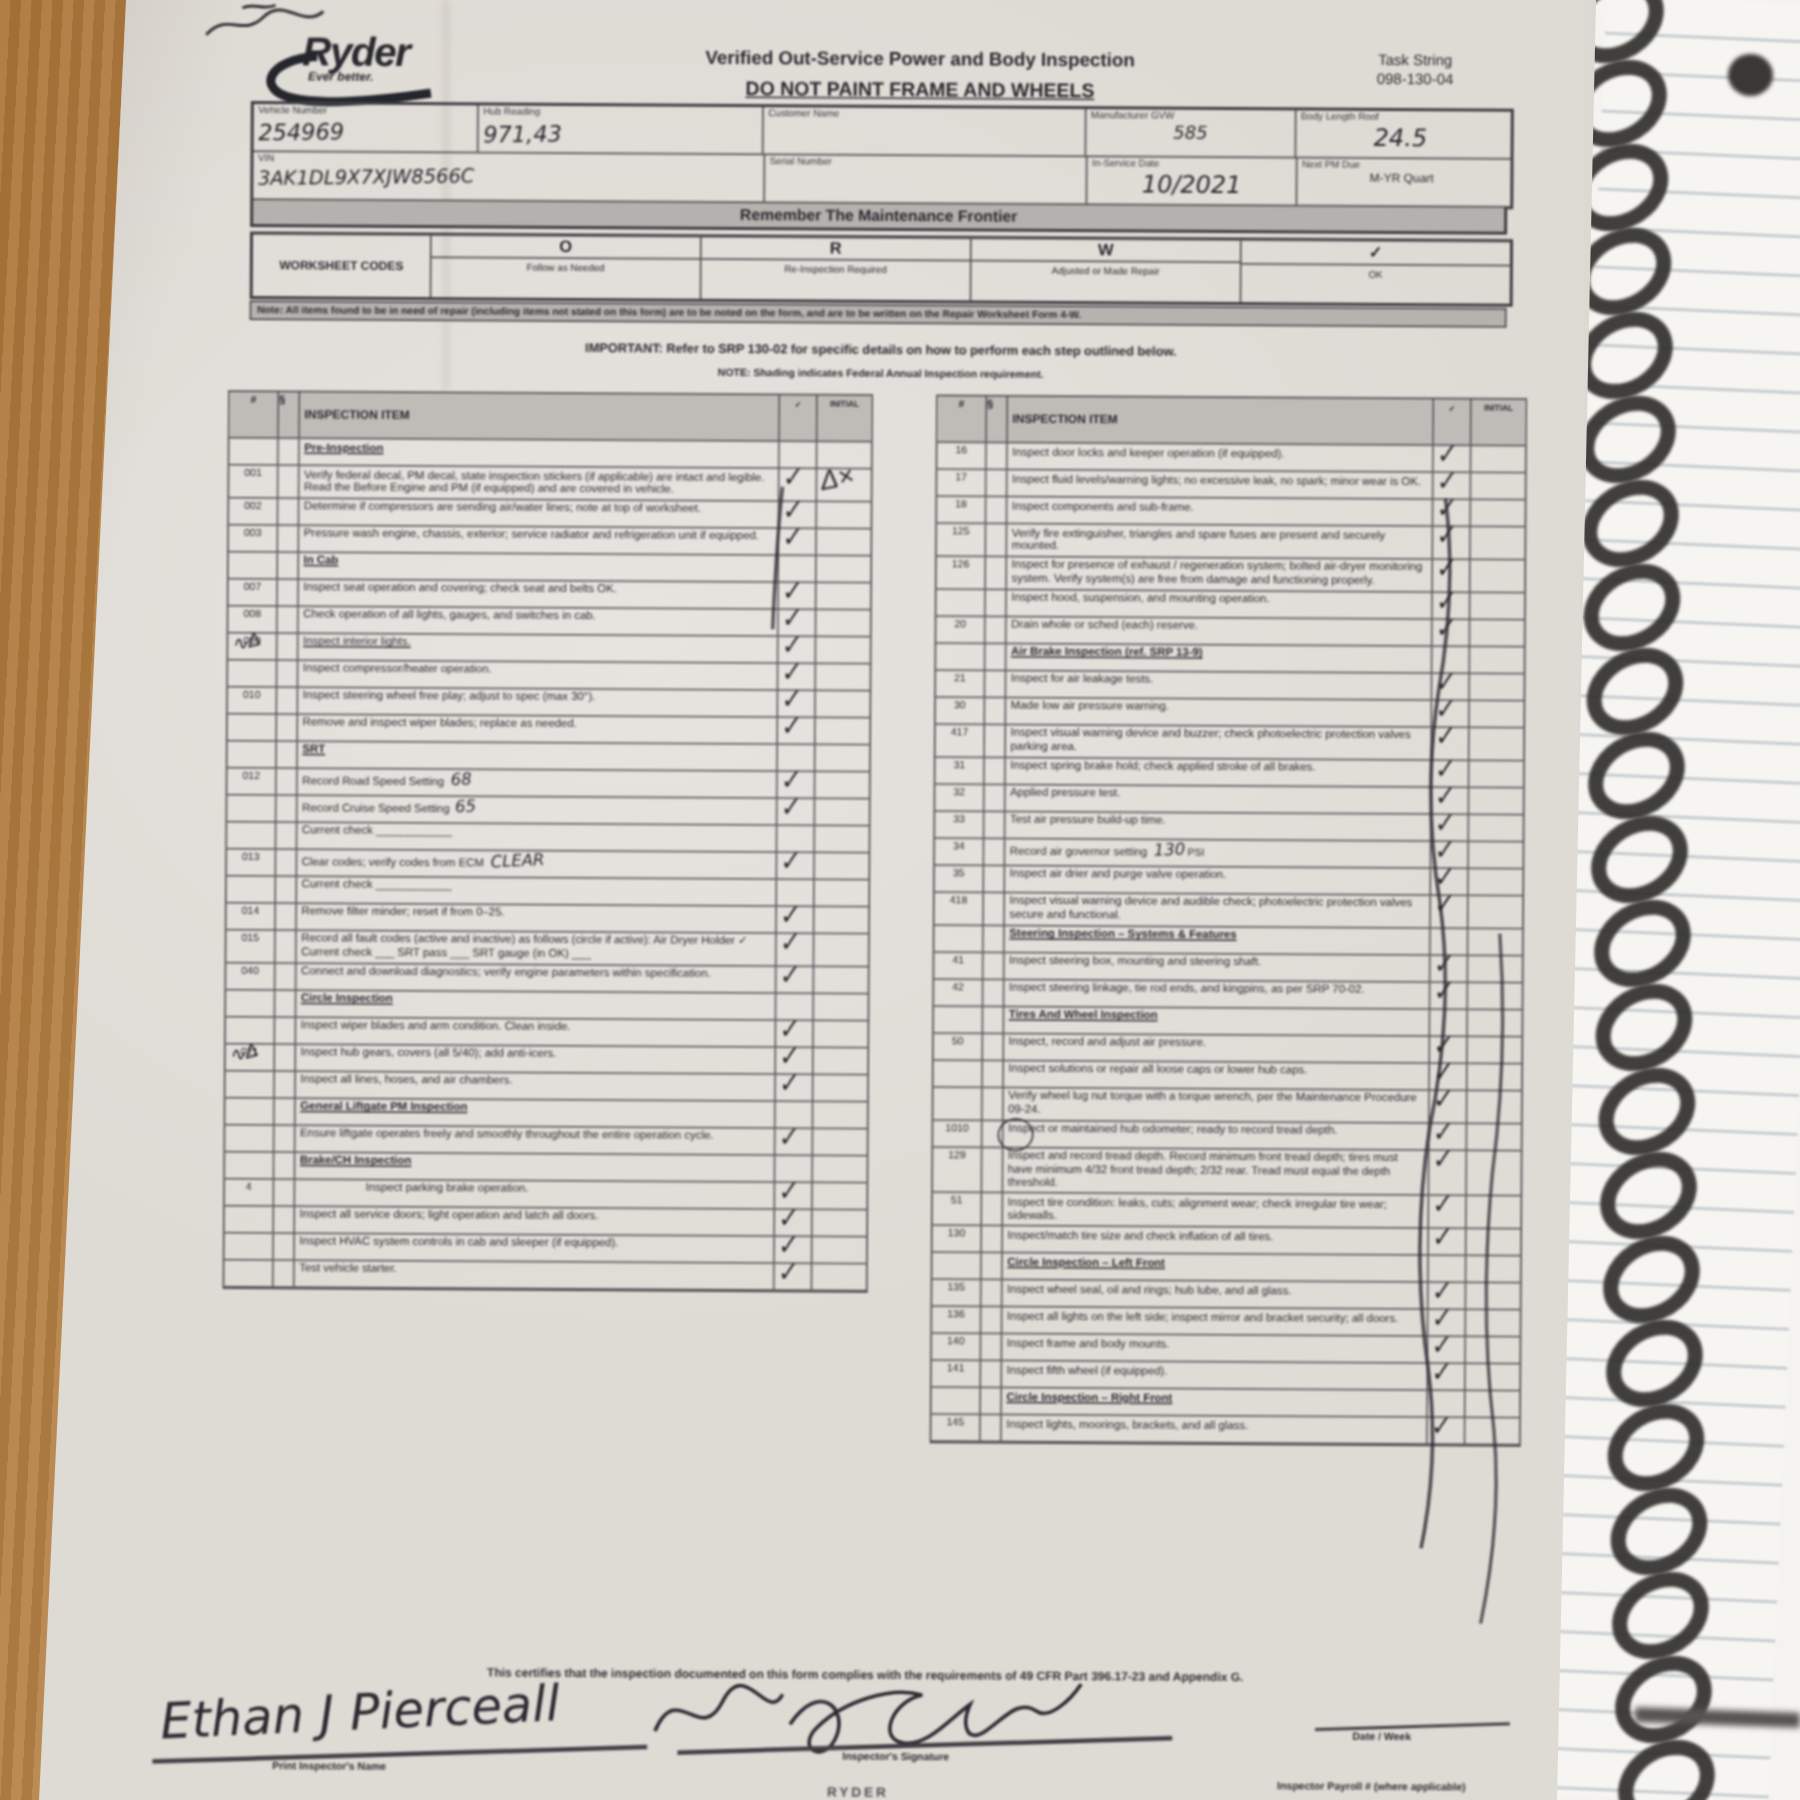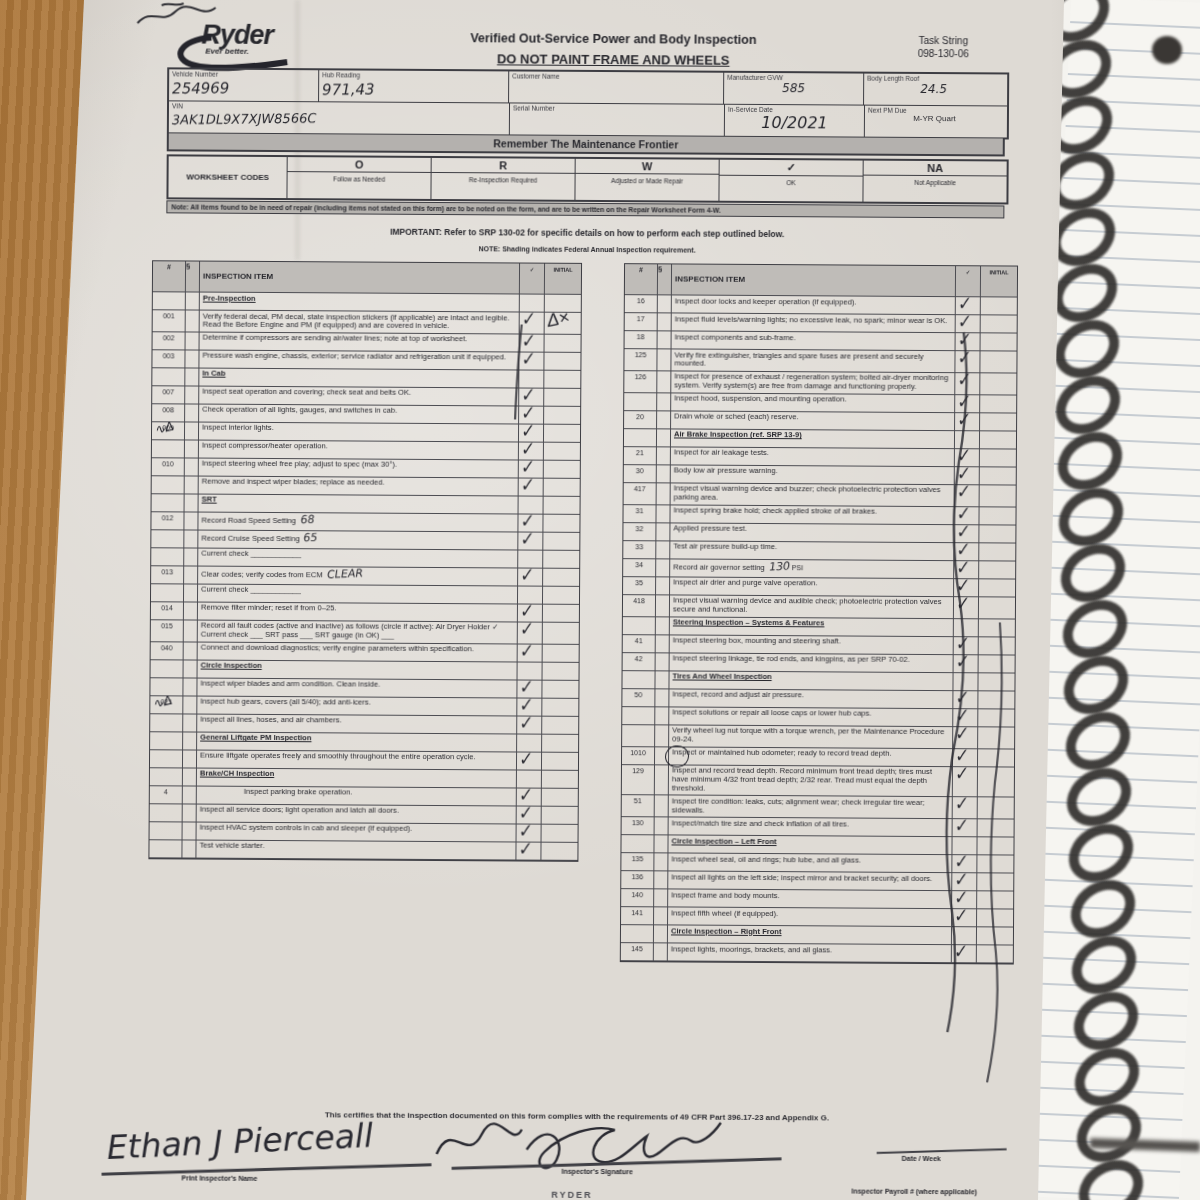--- a/index.html
+++ b/index.html
@@ -145,21 +145,21 @@
         <path d="M44 8 C 12 10, 2 30, 28 36 C 44 40, 80 38, 120 32" fill="none" stroke="#202028" stroke-width="6"></path>
       </svg>
       <div class="brand" style="margin-left:30px">Ryder</div>
       <div class="tagline">Ever better.</div>
     </div>
 
     <div class="title1">Verified Out-Service Power and Body Inspection</div>
     <div class="title2">DO NOT PAINT FRAME AND WHEELS</div>
     <div class="task">
       <div>Task String</div>
-      <div>098-130-06</div>
+      <div>098-130-04</div>
     </div>
 
     <div class="htable">
       <div class="hrow">
         <div class="hcell" style="width:150px">
           <div class="hlabel">Vehicle Number</div>
           <div class="hw hval">254969</div>
         </div>
         <div class="hcell" style="width:190px">
           <div class="hlabel">Hub Reading</div>
@@ -167,21 +167,21 @@
         </div>
         <div class="hcell" style="width:215px">
           <div class="hlabel">Customer Name</div>
         </div>
         <div class="hcell" style="width:140px">
           <div class="hlabel">Manufacturer GVW</div>
           <div class="hw" style="font-size:12px;text-align:center">585</div>
         </div>
         <div class="hcell" style="width:139px;border-right:none">
           <div class="hlabel">Body Length Roof</div>
-          <div class="hw" style="font-size:12px;text-align:center">24.5</div>
+          <div class="hw" style="font-size:16px;text-align:center">24.5</div>
         </div>
       </div>
       <div class="hrow">
         <div class="hcell" style="width:341px">
           <div class="hlabel">VIN</div>
           <div class="hw" style="font-size:13px;transform:rotate(-1deg)">3AK1DL9X7XJW8566C</div>
         </div>
         <div class="hcell" style="width:215px">
           <div class="hlabel">Serial Number</div>
         </div>
@@ -208,24 +208,20 @@
           <div class="code-sym">R</div>
           <div class="code-desc">Re-Inspection Required</div>
         </div>
         <div class="code-col">
           <div class="code-sym">W</div>
           <div class="code-desc">Adjusted or Made Repair</div>
         </div>
         <div class="code-col">
           <div class="code-sym">✓</div>
           <div class="code-desc">OK</div>
-        </div>
-        <div class="code-col">
-          <div class="code-sym">NA</div>
-          <div class="code-desc">Not Applicable</div>
         </div>
       </div>
 
     <div class="noteline">Note:  All items found to be in need of repair (including items not stated on this form) are to be noted on the form, and are to be written on the Repair Worksheet Form 4-W.</div>
     <div class="important">IMPORTANT:  Refer to SRP 130-02 for specific details on how to perform each step outlined below.</div>
     <div class="note2">NOTE:  Shading indicates Federal Annual Inspection requirement.</div>
 
     <div class="ctable ct-left" id="leftTable">
         <div class="crow header">
           <div class="c-num">#</div>
@@ -291,21 +287,21 @@
           <div class="c-flag"></div>
           <div class="c-text"><div class="" style="display: inline;">Check operation of all lights, gauges, and switches in cab.</div></div>
           <div class="c-check">
             <div class="mark">✓</div>
           </div>
           <div class="c-init"></div>
         </div>
         <div class="crow item">
           <div class="c-num">009<div class="numscribble">∿Δ</div></div>
           <div class="c-flag"></div>
-          <div class="c-text"><div class="" style="display: inline;">Inspect interior lights.</div></div>
+          <div class="c-text"><div class="" style="display: inline; text-decoration: underline;">Inspect interior lights.</div></div>
           <div class="c-check">
             <div class="mark">✓</div>
           </div>
           <div class="c-init"></div>
         </div>
         <div class="crow item">
           <div class="c-num"></div>
           <div class="c-flag"></div>
           <div class="c-text"><div class="" style="display: inline;">Inspect compressor/heater operation.</div></div>
           <div class="c-check">
@@ -583,21 +579,21 @@
           <div class="c-flag"></div>
           <div class="c-text"><div class="" style="display: inline;">Inspect for air leakage tests.</div></div>
           <div class="c-check">
             <div class="mark">✓</div>
           </div>
           <div class="c-init"></div>
         </div>
         <div class="crow item">
           <div class="c-num">30</div>
           <div class="c-flag"></div>
-          <div class="c-text"><div class="" style="display: inline;">Body low air pressure warning.</div></div>
+          <div class="c-text"><div class="" style="display: inline;">Made low air pressure warning.</div></div>
           <div class="c-check">
             <div class="mark">✓</div>
           </div>
           <div class="c-init"></div>
         </div>
         <div class="crow item">
           <div class="c-num">417</div>
           <div class="c-flag"></div>
           <div class="c-text"><div class="" style="display: inline;">Inspect visual warning device and buzzer; check photoelectric protection valves parking area.</div></div>
           <div class="c-check">

